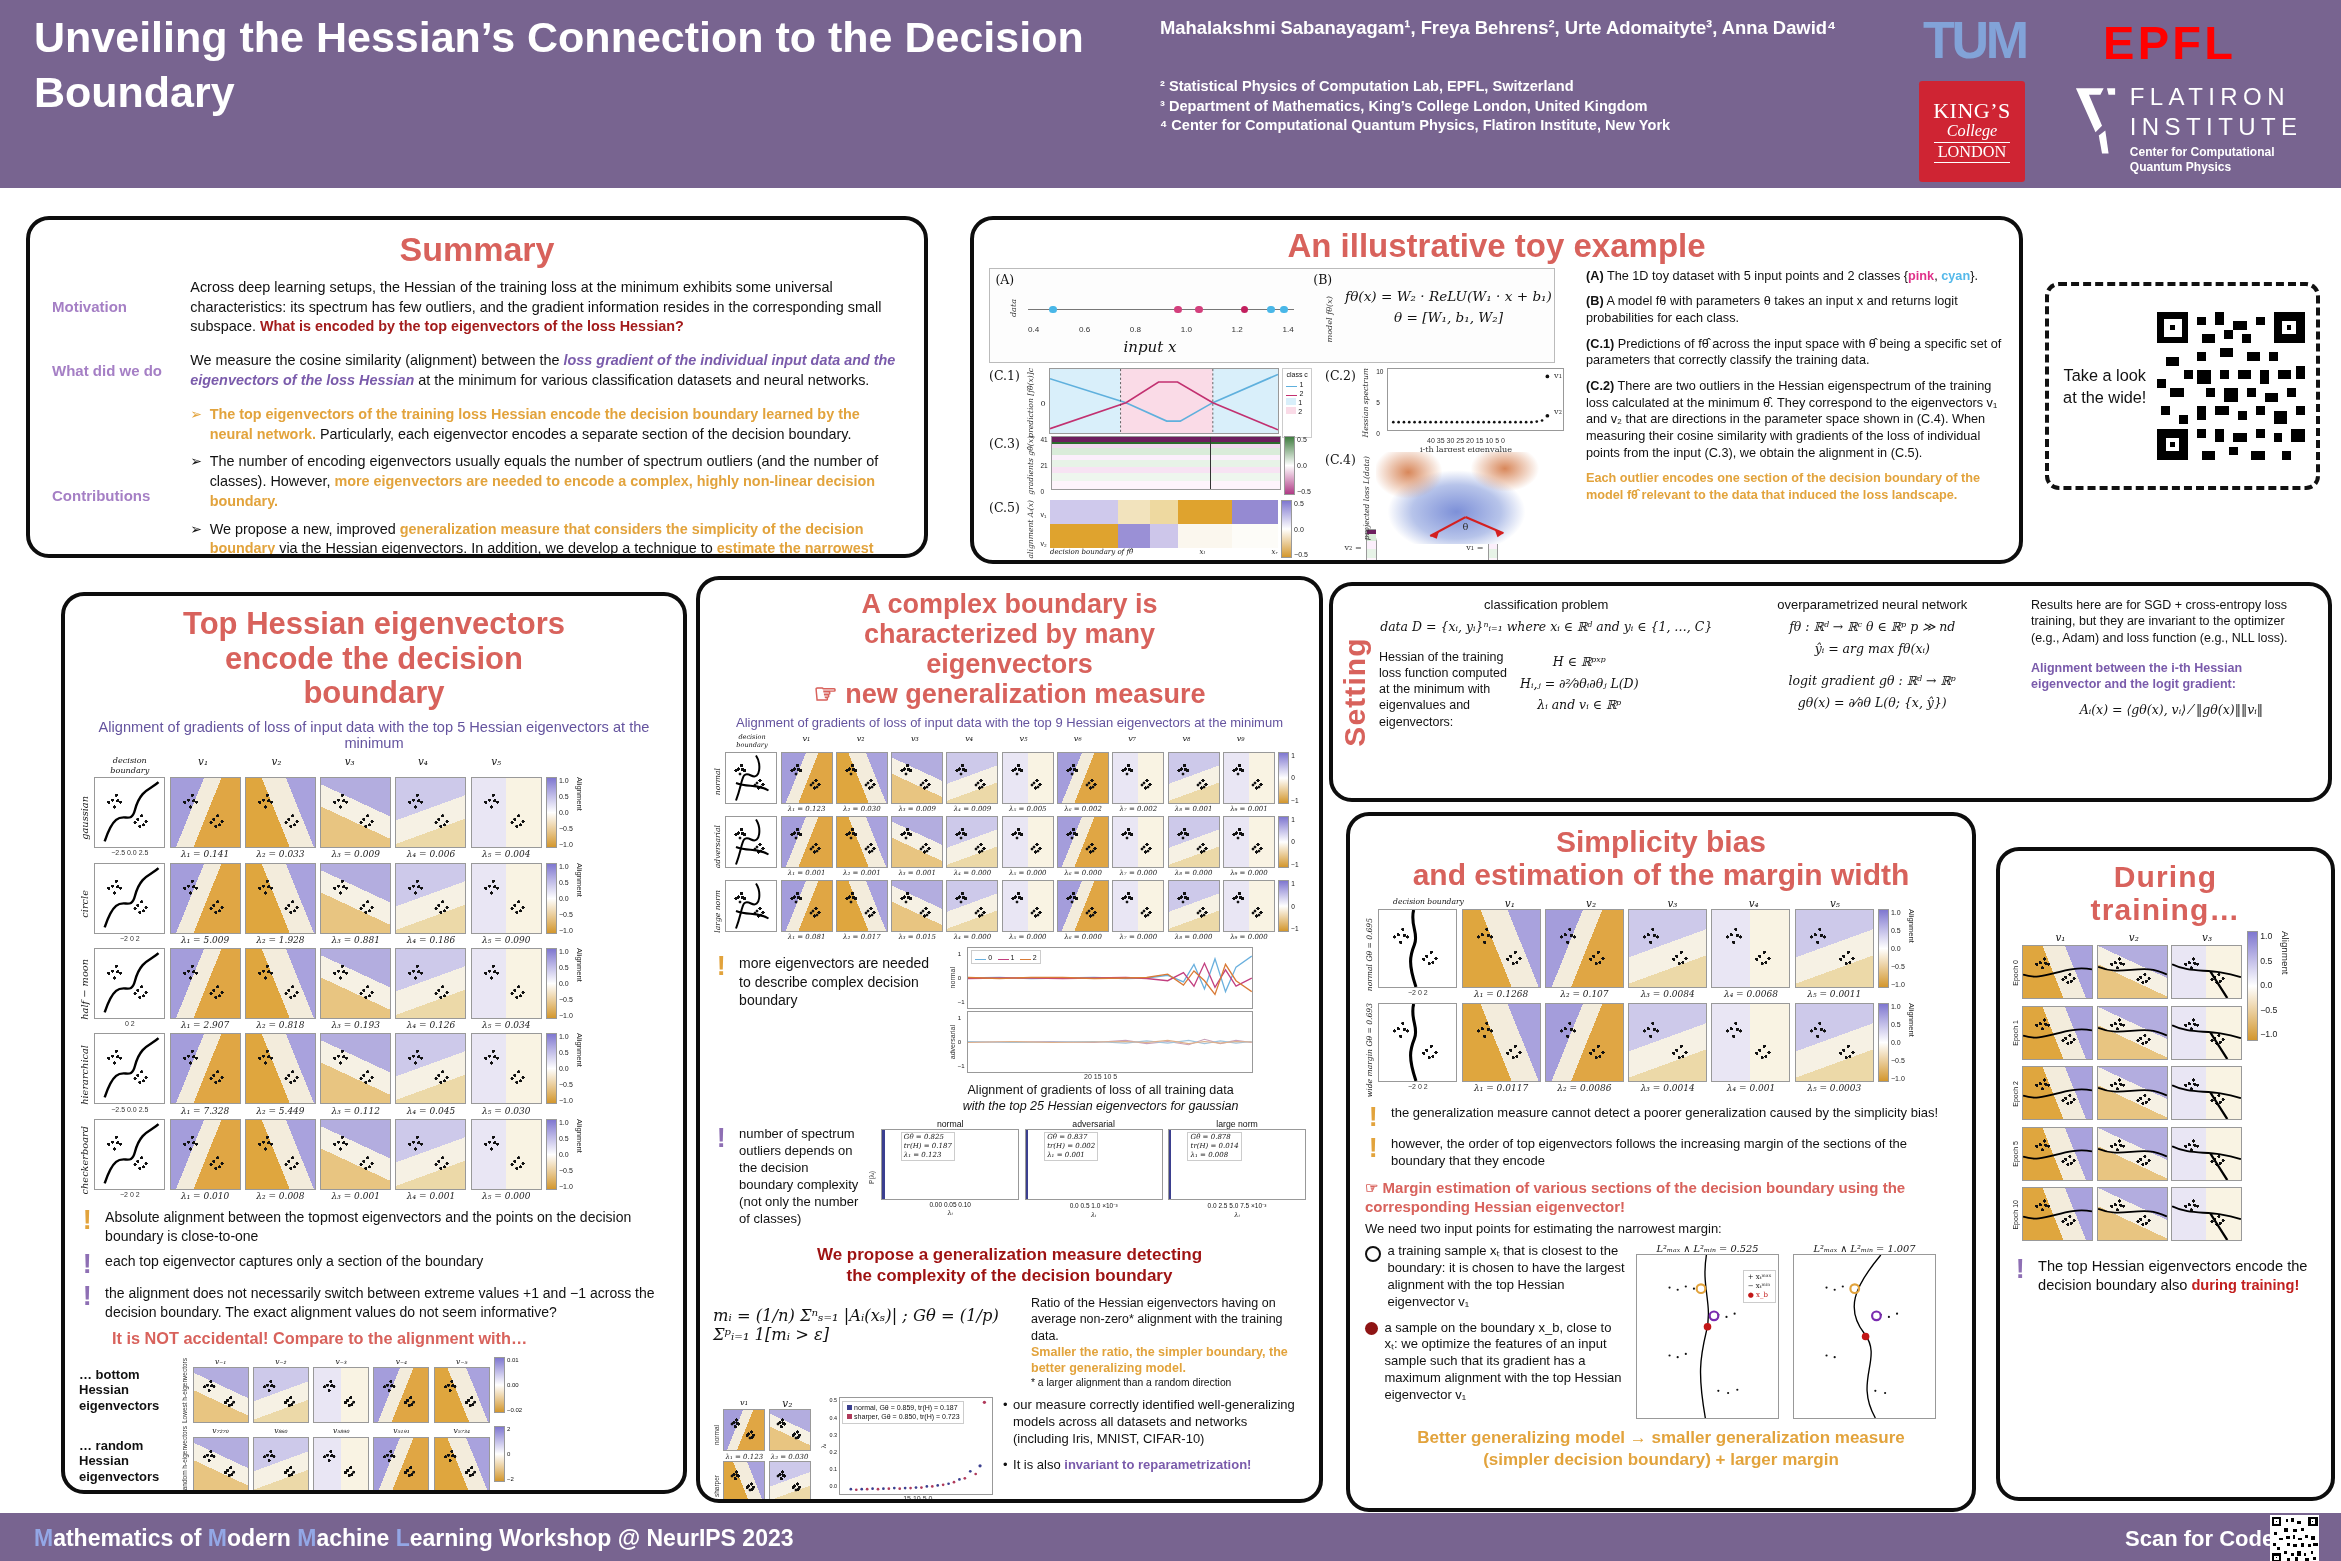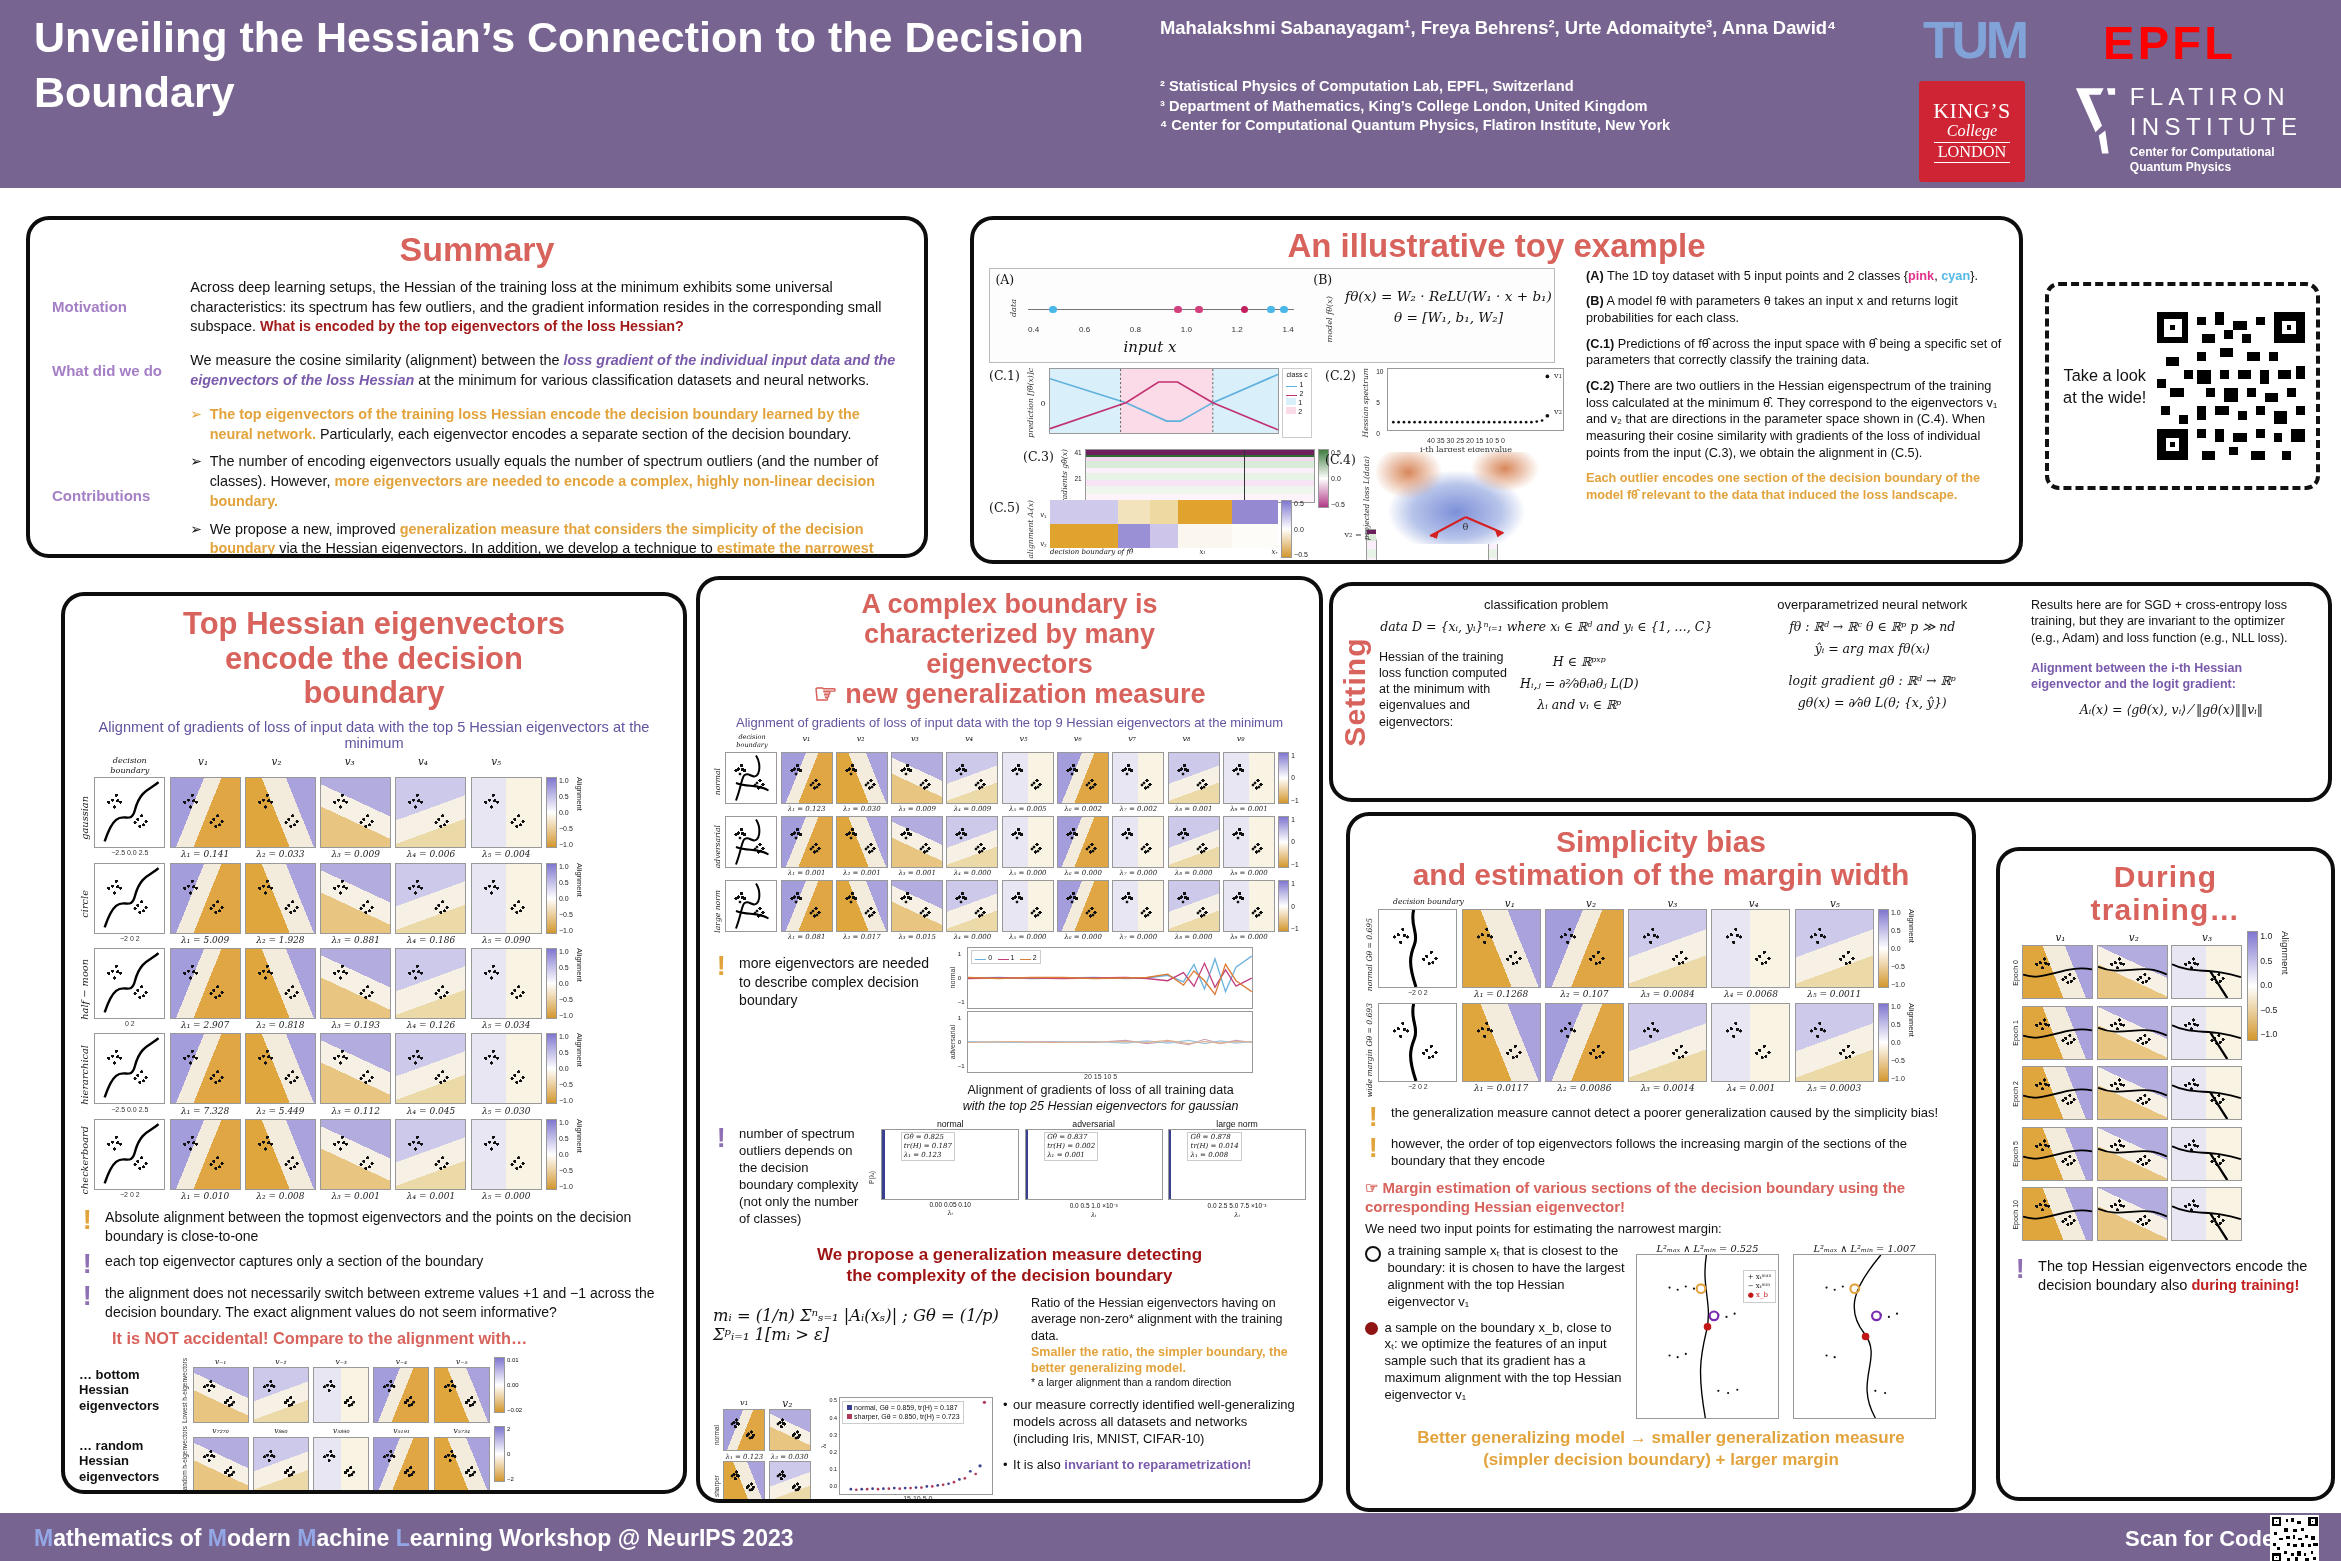--- a/index.html
+++ b/index.html
@@ -300,21 +300,21 @@
           </div>
           <div class="legend">
             <div>class c</div>
             <div><span class="lg-line" style="border-color:#5fb0dd;"></span> <span>1</span></div>
             <div><span class="lg-line" style="border-color:#c23070;"></span> <span>2</span></div>
             <div><span class="lg-sq" style="background:#d9effa;"></span> <span>1</span></div>
             <div><span class="lg-sq" style="background:#fadbe7;"></span> <span>2</span></div>
           </div>
         </div>
 
-        <div class="crow" style="left:0;top:181px;margin-left:34px;">
+        <div class="crow" style="left:0;top:168px;">
           <span class="panlab">(C.3)</span>
           <div class="cyl">
               <span class="rot tinyax">gradients gθ̂(x)</span>
             </div>
           <div class="cbt" style="font-size:6.5px;">
               <span>41</span>
               <span>21</span>
               <span>0</span>
             </div>
           <div class="c3map"></div>
@@ -436,21 +436,21 @@
                 radial-gradient(ellipse 81px 49px at 45% 65%, #7d90d8 0%, #b7c4ea 55%, rgba(255,255,255,0) 85%),#ffffff;"></div>
               <svg viewBox="0 0 330 170" style="position:absolute;inset:0;">
                 <line x1="165" y1="120" x2="100" y2="155" stroke="#d42020" stroke-width="4"></line>
                 <polygon points="100,155 116,147 112,160" fill="#d42020"></polygon>
                 <line x1="165" y1="120" x2="235" y2="150" stroke="#d42020" stroke-width="4"></line>
                 <polygon points="235,150 219,143 224,157" fill="#d42020"></polygon>
               </svg>
               <span class="tinyax abs" style="left:86px;top:69px;font-size:9.8px;">θ</span>
             </div>
           </div>
-          <div style="display:flex;align-items:flex-start;gap:4.3px;margin-left:19.5px;margin-top:-15px;">
+          <div style="display:flex;align-items:center;gap:4.3px;margin-left:19.5px;margin-top:-15px;">
             <span class="tinyax">v₂ =</span>
               <div class="heatstrip"></div>
             <div style="width:81px;"></div>
             <span class="tinyax">v₁ =</span>
               <div class="heatstrip"></div>
           </div>
         </div>
       </div>
 
       <div class="txtcol">

